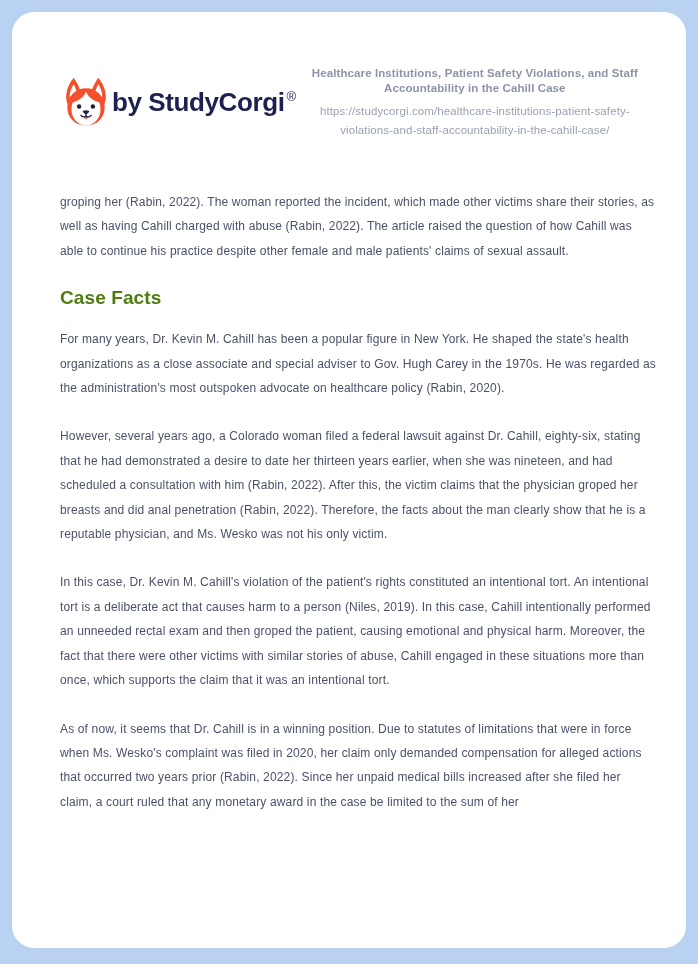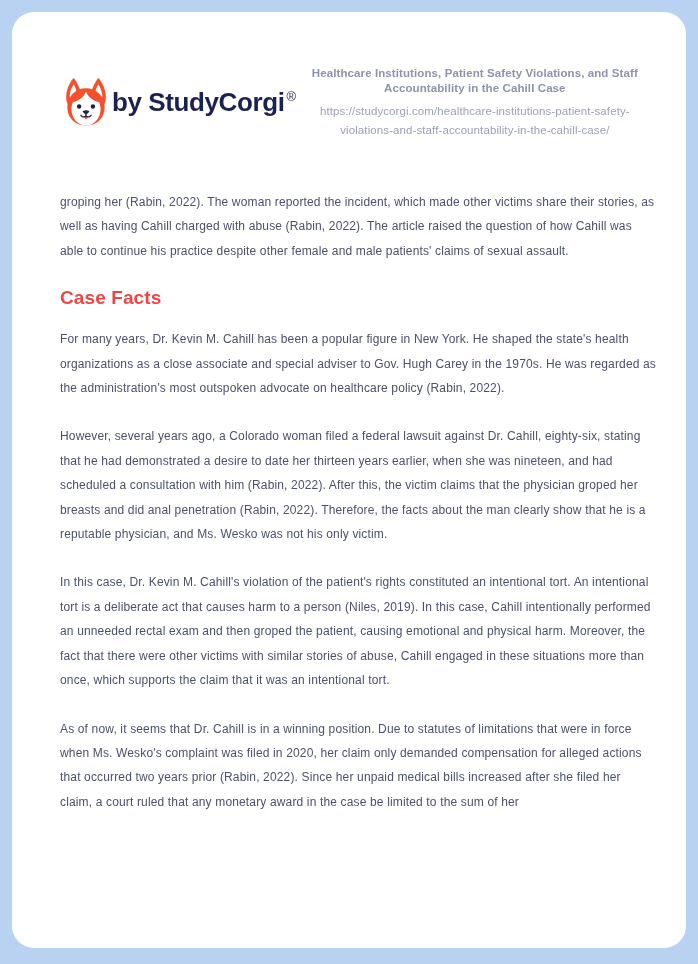--- a/index.html
+++ b/index.html
@@ -79,21 +79,21 @@
   .article p {
     font-size: 12px;
     line-height: 24.4px;
     letter-spacing: 0.15px;
     margin: 0 0 24px 0;
   }
   .article h2 {
     font-size: 19px;
     font-weight: 700;
     letter-spacing: 0.1px;
-    color: #ef4444;
+    color: #4d7c0f;
     margin: 24px 0 18px 0;
   }
 </style>
 </head>
 <body>
 
 <div class="page-card">
 
   <div class="doc-header">
 
@@ -127,20 +127,20 @@
       <div class="doc-meta-title">Healthcare Institutions, Patient Safety Violations, and Staff Accountability in the Cahill Case</div>
       <div class="doc-meta-url">https://studycorgi.com/healthcare-institutions-patient-safety-violations-and-staff-accountability-in-the-cahill-case/</div>
     </div>
 
   </div>
 
   <div class="article">
     <p>groping her (Rabin, 2022). The woman reported the incident, which made other victims share their stories, as well as having Cahill charged with abuse (Rabin, 2022). The article raised the question of how Cahill was able to continue his practice despite other female and male patients' claims of sexual assault.</p>
 
     <h2>Case Facts</h2>
-    <p>For many years, Dr. Kevin M. Cahill has been a popular figure in New York. He shaped the state's health organizations as a close associate and special adviser to Gov. Hugh Carey in the 1970s. He was regarded as the administration's most outspoken advocate on healthcare policy (Rabin, 2022).</p>
+    <p>For many years, Dr. Kevin M. Cahill has been a popular figure in New York. He shaped the state's health organizations as a close associate and special adviser to Gov. Hugh Carey in the 1970s. He was regarded as the administration's most outspoken advocate on healthcare policy (Rabin, 2020).</p>
     <p>However, several years ago, a Colorado woman filed a federal lawsuit against Dr. Cahill, eighty-six, stating that he had demonstrated a desire to date her thirteen years earlier, when she was nineteen, and had scheduled a consultation with him (Rabin, 2022). After this, the victim claims that the physician groped her breasts and did anal penetration (Rabin, 2022). Therefore, the facts about the man clearly show that he is a reputable physician, and Ms. Wesko was not his only victim.</p>
 
     <p>In this case, Dr. Kevin M. Cahill's violation of the patient's rights constituted an intentional tort. An intentional tort is a deliberate act that causes harm to a person (Niles, 2019). In this case, Cahill intentionally performed an unneeded rectal exam and then groped the patient, causing emotional and physical harm. Moreover, the fact that there were other victims with similar stories of abuse, Cahill engaged in these situations more than once, which supports the claim that it was an intentional tort.</p>
     <p>As of now, it seems that Dr. Cahill is in a winning position. Due to statutes of limitations that were in force when Ms. Wesko's complaint was filed in 2020, her claim only demanded compensation for alleged actions that occurred two years prior (Rabin, 2022). Since her unpaid medical bills increased after she filed her claim, a court ruled that any monetary award in the case be limited to the sum of her</p>
   </div>
 
 </div>
 
 </body></html>

